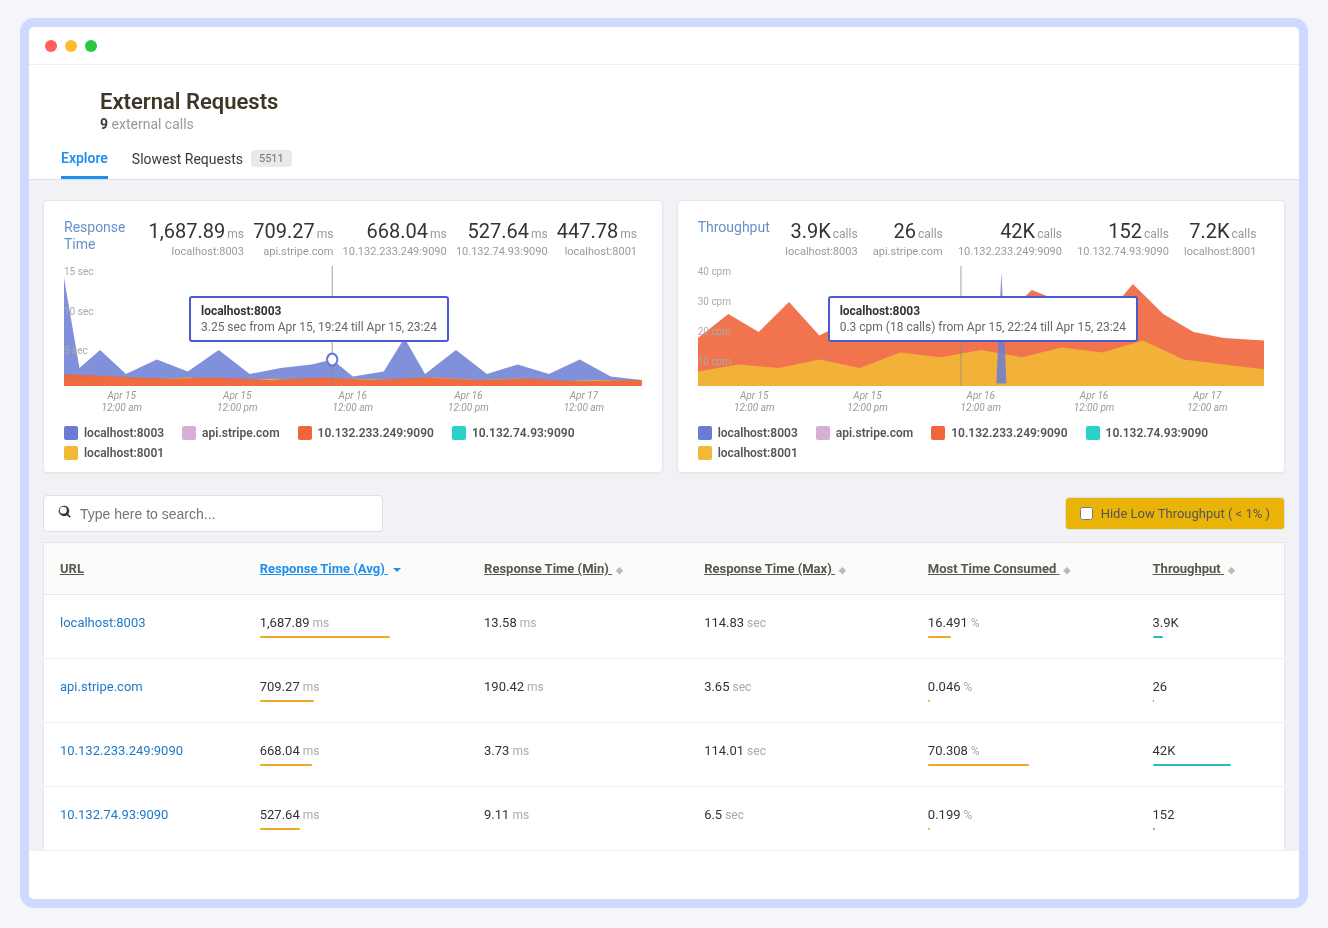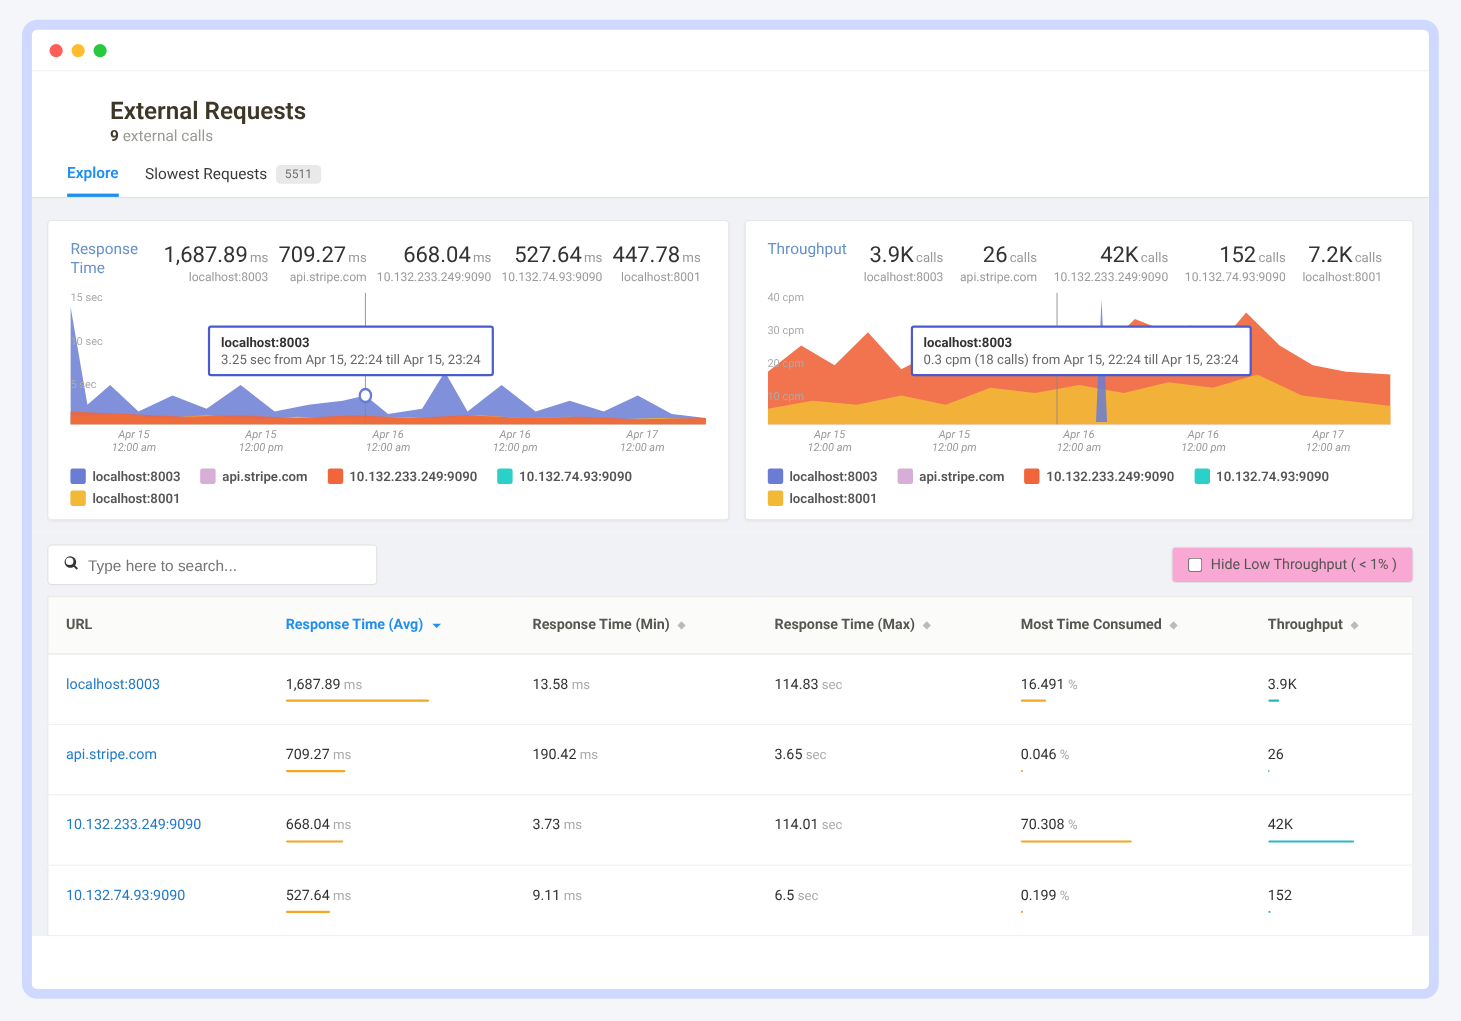--- a/index.html
+++ b/index.html
@@ -31,26 +31,26 @@
 .chart-wrap svg { width: 100%; height: 100%; }
 .ylabel { position: absolute; font-size: 10px; color: #aaa; left: 0; }
 .xlabels { display: flex; justify-content: space-around; font-size: 10px; color: #999; margin-top: 4px; text-align: center; }
 .xlabels div { line-height: 1.2; font-style: italic; }
 .legend { display: flex; flex-wrap: wrap; gap: 6px 18px; margin-top: 12px; font-size: 12px; color: #555; }
 .legend .item { display: flex; align-items: center; gap: 6px; font-weight: 600; }
 .swatch { width: 14px; height: 14px; display: inline-block; border-radius: 2px; }
 .tooltip { position: absolute; background: #fff; border: 2px solid #4a5bcf; border-radius: 3px; padding: 6px 10px; font-size: 12px; color: #666; z-index: 5; }
 .tooltip .tt-title { font-weight: 700; color: #333; margin-bottom: 2px; }
 .toolbar { display: flex; justify-content: space-between; align-items: center; padding: 12px 14px 0; background: #f1f2f6; }
-.search-box { background: #fff; border: 1px solid #e0e0e0; border-radius: 4px; display: flex; align-items: center; padding: 8px 14px; width: 300px; }
+.search-box { background: #fff; border: 1px solid #e0e0e0; border-radius: 4px; display: flex; align-items: center; padding: 8px 14px; width: 340px; }
 .search-box input { border: none; outline: none; flex: 1; font-size: 14px; color: #888; margin-left: 8px; }
-.filter-box { background: #f9a8d4; border: 1px solid #e0e0e0; border-radius: 4px; padding: 8px 14px; display: flex; align-items: center; gap: 8px; font-size: 13px; color: #555; }
+.filter-box { background: #eab308; border: 1px solid #e0e0e0; border-radius: 4px; padding: 8px 14px; display: flex; align-items: center; gap: 8px; font-size: 13px; color: #555; }
 .table-wrap { padding: 10px 14px 0; background: #f1f2f6; }
 table { width: 100%; border-collapse: collapse; background: #fff; border: 1px solid #e6e6e6; }
-thead th { text-align: left; padding: 18px 16px; font-size: 13px; color: #575752; font-weight: 700; border-bottom: 1px solid #e6e6e6; background: #fbfbf9; }
+thead th { text-align: left; padding: 18px 16px; font-size: 13px; color: #575752; font-weight: 700; border-bottom: 1px solid #e6e6e6; background: #fbfbf9; text-decoration: underline; }
 thead th.active { color: #1f8ef1; }
 tbody td { padding: 20px 16px; font-size: 13px; border-bottom: 1px solid #efefef; vertical-align: top; }
 td.url a { color: #1f7ac9; text-decoration: none; }
 .vbox { display: inline-block; }
 .vval { color: #333; }
 .vun { color: #aaa; font-size: 12px; margin-left: 3px; }
 .bar { height: 2px; margin-top: 6px; border-radius: 1px; }
 .sort-ind { font-size: 9px; color: #bbb; margin-left: 4px; display: inline-flex; flex-direction: column; line-height: 6px; vertical-align: middle; }
 .search-icon svg { width: 14px; height: 14px; }
 </style>
@@ -118,21 +118,21 @@
           <svg viewBox="0 0 560 100" preserveAspectRatio="none">
             <line x1="0" y1="100" x2="560" y2="100" stroke="#ccc" stroke-width="0.5"></line>
             <path fill="#6a7cd3" fill-opacity="0.85" d="M0,10 L15,85 L35,70 L60,90 L90,78 L120,88 L150,70 L180,90 L210,85 L240,82 L260,78 L280,92 L310,88 L330,60 L350,90 L380,70 L410,90 L440,82 L470,90 L500,78 L530,92 L560,95 L560,100 L0,100 Z"></path>
             <path fill="#f2b937" fill-opacity="0.9" d="M0,94 L40,92 L80,95 L120,93 L160,96 L200,94 L240,95 L280,94 L320,95 L360,93 L400,95 L440,94 L480,96 L520,95 L560,96 L560,100 L0,100 Z"></path>
             <path fill="#f0653b" fill-opacity="0.9" d="M0,90 L50,92 L100,94 L150,93 L200,95 L250,93 L300,95 L350,93 L400,95 L450,94 L500,96 L560,95 L560,100 L0,100 Z"></path>
             <line x1="260" y1="0" x2="260" y2="100" stroke="#888" stroke-width="0.7"></line>
             <circle cx="260" cy="78" r="5" fill="#fff" stroke="#6a7cd3" stroke-width="2"></circle>
           </svg>
           <div class="tooltip" style="top:30px;left:125px">
             <div class="tt-title">localhost:8003</div>
-            <div>3.25 sec from Apr 15, 22:24 till Apr 15, 23:24</div>
+            <div>3.25 sec from Apr 15, 19:24 till Apr 15, 23:24</div>
           </div>
         </div>
         <div class="xlabels" id="resp-x">
             <div>Apr 15<br>12:00 am</div>
             <div>Apr 15<br>12:00 pm</div>
             <div>Apr 16<br>12:00 am</div>
             <div>Apr 16<br>12:00 pm</div>
             <div>Apr 17<br>12:00 am</div>
           </div>
         <div class="legend" id="resp-legend">

